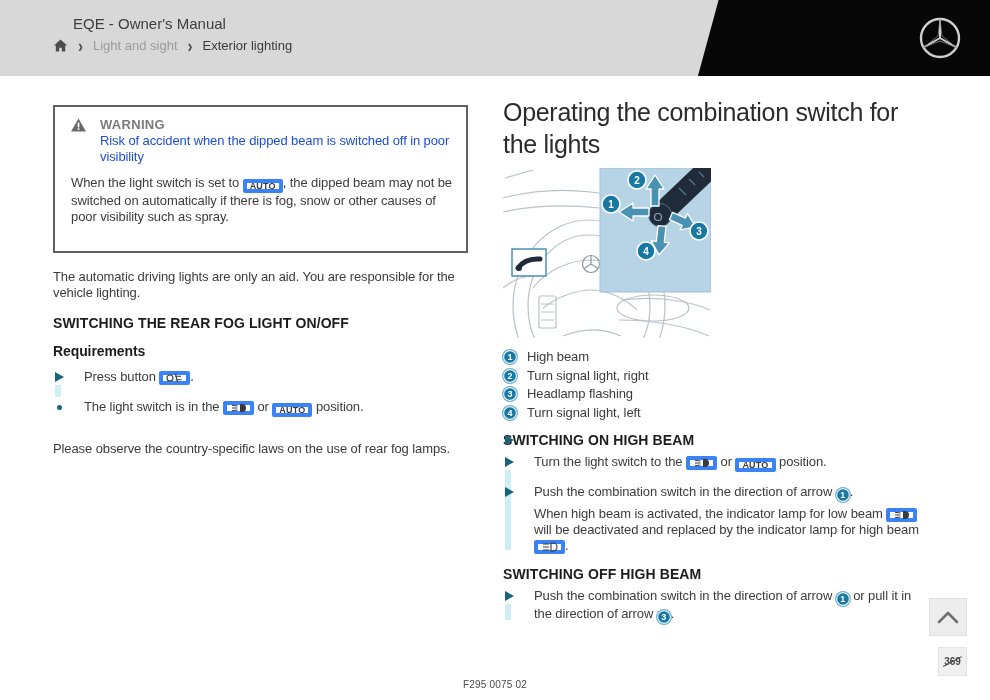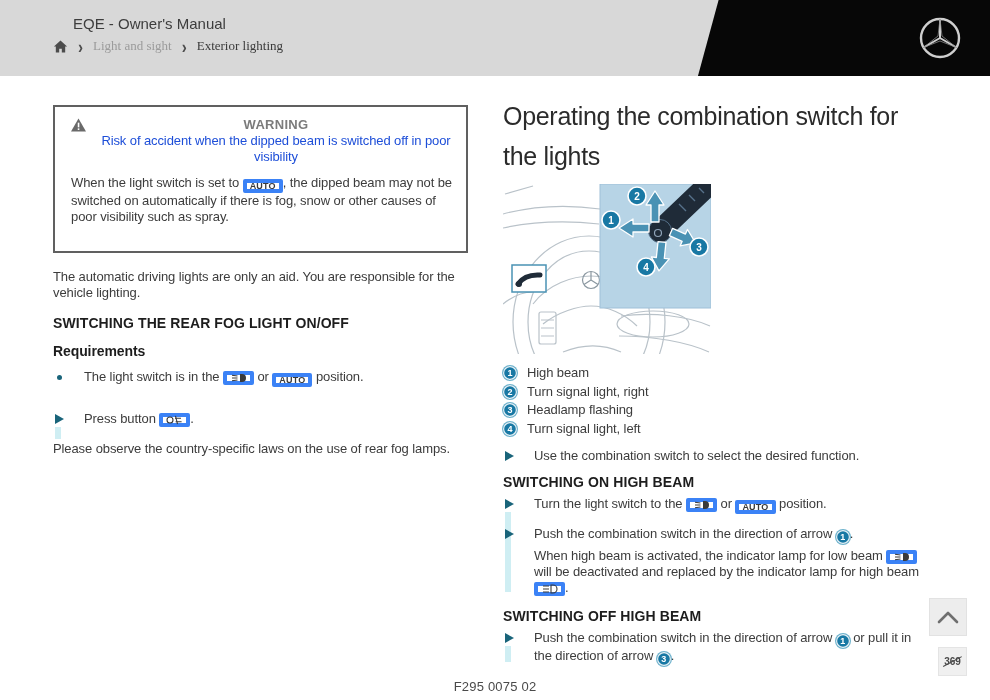--- a/index.html
+++ b/index.html
@@ -10,38 +10,38 @@
   }
   .page { position:relative; width:990px; height:700px; background:#fff; }
 
   
   .hdr { position:absolute; top:0; left:0; width:990px; height:76px; background:#d8d8d8; }
   .hdr-title { position:absolute; left:53px; top:15px; font-size:15px; color:#3d3d3d;margin-left:20px; }
   .breadcrumb { position:absolute; left:53px; top:38px; display:flex; align-items:center; gap:10px; font-size:13px; }
   .bc-home { width:15px; height:15px; display:inline-flex; cursor:pointer; }
   .bc-home svg { width:15px; height:15px; }
   .bc-sep { color:#4c4c4c; font-size:15px; line-height:13px; transform:scaleY(1.25); font-weight:700; }
-  .bc-link { color:#9b9b9b; text-decoration:none; cursor:pointer;font-family:Liberation Serif, serif; }
+  .bc-link { color:#9b9b9b; text-decoration:none; cursor:pointer; }
   .bc-link.active { color:#3a3a3a; }
   .hdr-black { position:absolute; right:0; top:0; width:295px; height:76px; background:#070707;
     clip-path:polygon(8% 0, 100% 0, 100% 100%, 1% 100%); }
   .mb-star { position:absolute; right:28px; top:16px; width:44px; height:44px; }
 
   
   .col { position:absolute; font-size:13px; line-height:16px; letter-spacing:-0.1px; }
   .col-left  { left:53px;  top:105px; width:415px; }
   .col-right { left:503px; top:96px;  width:418px; }
-  h2.doc-title { font-size:25px; line-height:40px; font-weight:400; color:#2b2b2b; letter-spacing:-0.3px; margin-bottom:8px; }
+  h2.doc-title { font-size:25px; line-height:32px; font-weight:400; color:#2b2b2b; letter-spacing:-0.3px; margin-bottom:8px; }
   h3.sec { font-size:14px; font-weight:700; color:#1d1d1d; letter-spacing:0.1px; margin:14px 0 8px 0; }
   h4.sub { font-size:14px; font-weight:700; color:#1d1d1d; margin:12px 0 10px 0; }
   p.body { margin:10px 0; }
 
   
   .warnbox { border:2px solid #606060; padding:10px 12px 14px 16px; margin-bottom:16px; }
-  .warn-head { display:flex; gap:14px;text-align:center; }
+  .warn-head { display:flex; gap:14px; }
   .warn-tri { width:15px; height:14px; flex:0 0 15px; margin-top:1px; }
   .warn-title { font-weight:700; color:#7b7b7b; font-size:13px; letter-spacing:0.3px; }
   .warn-sub { color:#1d4ed8; width:352px; }
   .warnbox .body { margin:10px 0 12px 0; }
 
   
   .badge { display:inline-flex; align-items:center; justify-content:center;
     border:4px solid #3b82f6; border-radius:2px; height:14px; min-width:20px;
     padding:0 3px; vertical-align:-2px; background:#fff; }
   .badge.auto { font-size:9px; font-weight:700; color:#3a3a3a; letter-spacing:0.2px; }
@@ -64,21 +64,21 @@
     box-shadow:inset 0 0 0 1.2px rgba(255,255,255,0.9), 0 0 0 1px #6db3cd; }
   .legend { margin-top:10px; }
   .legend-row { display:flex; align-items:center; gap:10px; height:18.5px; }
   .legend-row .numref { flex:0 0 14px; }
 
   
   figure.combo { width:208px; height:170px; margin-top:8px; position:relative; }
 
   
   .fig-caption { position:absolute; left:0; right:0; top:679px; text-align:center;
-    font-size:13px; color:#4a4a4a; letter-spacing:0.2px; }
+    font-size:10px; color:#4a4a4a; letter-spacing:0.2px; }
   .btn-top { position:absolute; right:23px; top:598px; width:38px; height:38px;
     background:#ededed; border:1px solid #e2e2e2; display:flex; align-items:center; justify-content:center; cursor:pointer; }
   .btn-mini { position:absolute; right:23px; top:647px; width:29px; height:29px;
     background:#f0f0f0; border:1px solid #e4e4e4; display:flex; align-items:center; justify-content:center;
     cursor:pointer; font-size:10px; color:#4a4a4a; font-weight:700; position:absolute; overflow:hidden; }
   .btn-mini .strike { position:absolute; left:3px; right:3px; top:13px; height:1.4px; background:#4a4a4a; transform:rotate(-28deg); }
 </style>
 </head>
 <body>
 
@@ -122,40 +122,40 @@
       <p class="body">
         <span>When the light switch is set to </span><span class="badge auto">AUTO</span><span>, the dipped beam may not be switched on automatically if there is fog, snow or other causes of poor visibility such as spray.</span>
       </p>
     </div>
 
     <p class="body">The automatic driving lights are only an aid. You are responsible for the vehicle lighting.</p>
 
     <h3 class="sec">SWITCHING THE REAR FOG LIGHT ON/OFF</h3>
     <h4 class="sub">Requirements</h4>
 
-    <div class="row" style="margin-bottom:24px;">
-      <span class="dot"></span>
-      <span>The light switch is in the </span><span class="badge">
-          <svg width="17" height="10" viewBox="0 0 17 10">
-            <path d="M10 1 h2 a4 4 0 0 1 0 8 h-2 z" fill="#3a3a3a"></path>
-            <path d="M2 2.2 L7.5 3 M2 5 L7.5 5 M2 7.8 L7.5 7" stroke="#3a3a3a" stroke-width="1.1"></path>
-          </svg>
-        </span><span> or </span><span class="badge auto">AUTO</span><span> position.</span>
-    </div>
-
     <div class="row" style="margin-bottom:14px;">
       <span class="marker"></span>
       <span class="short-tail"></span>
       <span>Press button </span><span class="badge">
           <svg width="17" height="10" viewBox="0 0 17 10">
             <circle cx="4" cy="5" r="3" fill="none" stroke="#3a3a3a" stroke-width="1.1"></circle>
             <path d="M9.5 0.8 L11.5 9.2" stroke="#3a3a3a" stroke-width="1.1"></path>
             <path d="M9 3.2 H15 M9.6 6.8 H15.6" stroke="#3a3a3a" stroke-width="1.1"></path>
           </svg>
         </span><span>.</span>
+    </div>
+
+    <div class="row" style="margin-bottom:24px;">
+      <span class="dot"></span>
+      <span>The light switch is in the </span><span class="badge">
+          <svg width="17" height="10" viewBox="0 0 17 10">
+            <path d="M10 1 h2 a4 4 0 0 1 0 8 h-2 z" fill="#3a3a3a"></path>
+            <path d="M2 2.2 L7.5 3 M2 5 L7.5 5 M2 7.8 L7.5 7" stroke="#3a3a3a" stroke-width="1.1"></path>
+          </svg>
+        </span><span> or </span><span class="badge auto">AUTO</span><span> position.</span>
     </div>
 
     <p class="body">Please observe the country-specific laws on the use of rear fog lamps.</p>
   </div>
 
   <div class="col col-right">
     <h2 class="doc-title">Operating the combination switch for the lights</h2>
 
     <figure class="combo">
       <svg width="208" height="170" viewBox="0 0 208 170">
@@ -231,21 +231,20 @@
         <span>Headlamp flashing</span>
       </div>
       <div class="legend-row">
         <span class="numref">4</span>
         <span>Turn signal light, left</span>
       </div>
     </div>
 
     <div class="row" style="margin-top:10px;">
       <span class="marker"></span>
-      <span>Use the combination switch to select the desired function.</span>
     </div>
 
     <h3 class="sec" style="margin-top:10px;margin-bottom:6px;">SWITCHING ON HIGH BEAM</h3>
 
     <div class="steps">
       <span class="stripe stripe-long"></span>
       <div class="row" style="margin:4px 0 12px 0;">
         <span class="marker"></span>
         <span>Turn the light switch to the </span><span class="badge">
             <svg width="17" height="10" viewBox="0 0 17 10">

